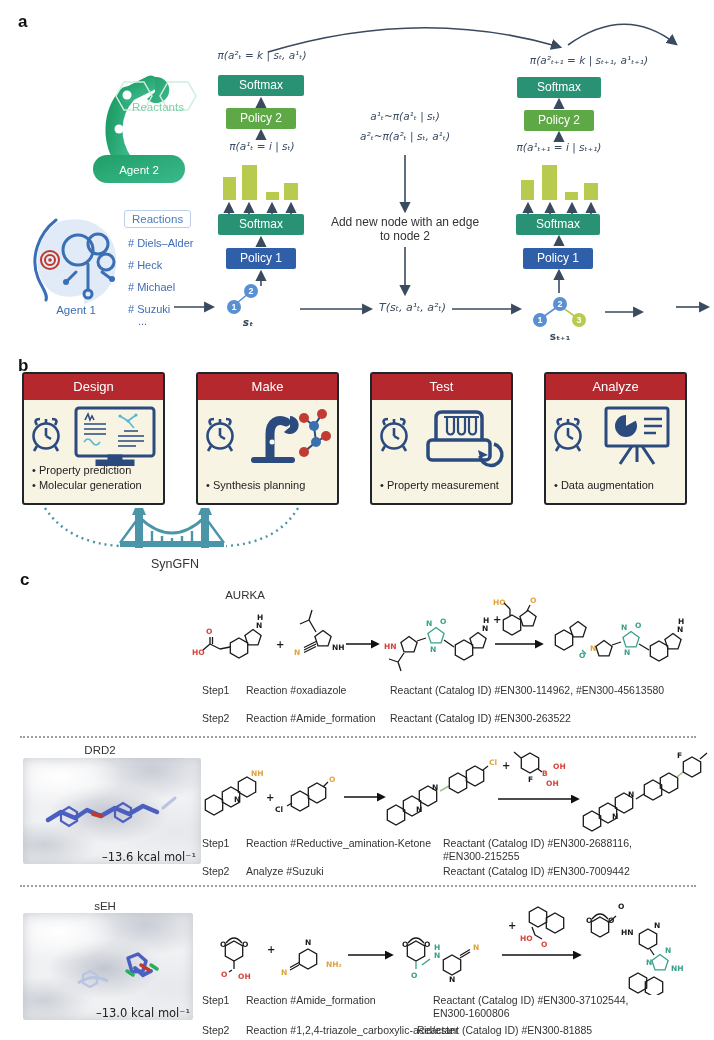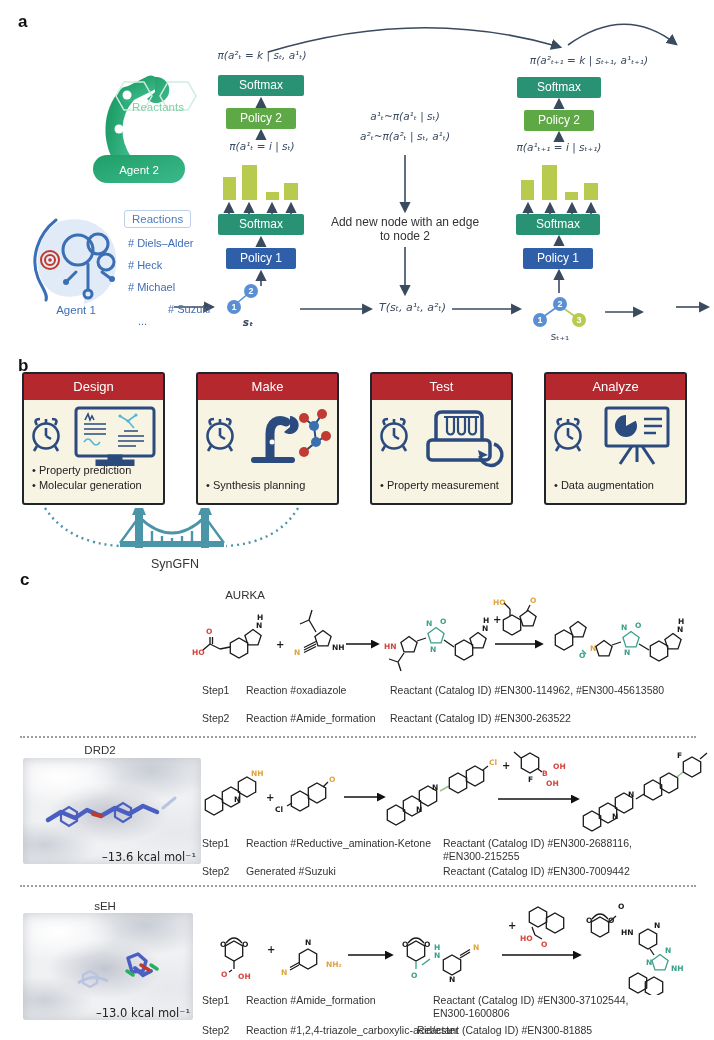--- a/index.html
+++ b/index.html
@@ -188,35 +188,35 @@
         <circle cx="32" cy="52" r="5"></circle>
   </g>
   <circle cx="32" cy="52" r="1.8" fill="#c0392b"></circle>
   <text x="58" y="106" text-anchor="middle" fill="#3b6fb5" font-size="11.5" font-family="Liberation Sans,sans-serif">Agent 1</text>
 </svg>
 
 <div class="chip-reactions" style="left:124px;top:210px;">Reactions</div>
 <div class="rxn-item" style="left:128px;top:237px;"># Diels–Alder</div>
 <div class="rxn-item" style="left:128px;top:259px;"># Heck</div>
 <div class="rxn-item" style="left:128px;top:281px;"># Michael</div>
-<div class="rxn-item" style="left:128px;top:303px;margin-left:40px;"># Suzuki</div>
+<div class="rxn-item" style="left:128px;top:303px;"># Suzuki</div>
 <div class="rxn-item" style="left:138px;top:315px;">...</div>
 
 <div class="mathtx" style="left:330px;top:110px;width:150px;">a¹ₜ~π(a¹ₜ | sₜ)</div>
 <div class="mathtx" style="left:330px;top:130px;width:150px;">a²ₜ~π(a²ₜ | sₜ, a¹ₜ)</div>
 <div class="darktx" style="left:325px;top:215px;width:160px;font-size:12px;color:#333;">Add new node with an edge to node 2</div>
 <div class="mathtx" style="left:355px;top:301px;width:115px;font-size:11px;">T(sₜ, a¹ₜ, a²ₜ)</div>
 
 <div class="mathtx" style="left:503px;top:54px;width:172px;">π(a²ₜ₊₁ = k | sₜ₊₁, a¹ₜ₊₁)</div>
 <div class="box bx-softmax" style="left:517px;top:77px;width:84px;height:21px;">Softmax</div>
 <div class="box bx-policy2" style="left:524px;top:110px;width:70px;height:21px;">Policy 2</div>
 <div class="mathtx" style="left:503px;top:141px;width:112px;">π(a¹ₜ₊₁ = i | sₜ₊₁)</div>
 <div class="box bx-softmax" style="left:516px;top:214px;width:84px;height:21px;">Softmax</div>
 <div class="box bx-policy1" style="left:523px;top:248px;width:70px;height:21px;">Policy 1</div>
-<div class="mathtx" style="left:540px;top:330px;width:40px;font-weight:normal;font-style:normal;">sₜ₊₁</div>
+<div class="mathtx" style="left:540px;top:330px;width:40px;font-weight:bold;font-style:normal;">sₜ₊₁</div>
 
 <div class="abs plabel" style="left:18px;top:356px;">b</div>
 
 <svg width="0" height="0" style="position:absolute">
   <defs>
     <g id="ic-clock" fill="none" stroke="#2b4a7d" stroke-width="2.6">
       <path d="M8,9 Q4,3 11,3"></path>
           <path d="M26,9 Q30,3 23,3"></path>
       <line x1="17" y1="3" x2="17" y2="7"></line>
       <circle cx="17" cy="20" r="12.5"></circle>
@@ -477,21 +477,21 @@
   <use href="#hx" x="502" y="24" class="bd"></use>
   <text class="at cK" x="487" y="15">F</text>
   <path class="bd" d="M510,16 L517,10"></path>
 </svg>
 
 <div class="st" style="left:202px;top:837px;">Step1</div>
 <div class="st" style="left:246px;top:837px;">Reaction #Reductive_amination-Ketone</div>
 <div class="st" style="left:443px;top:837px;">Reactant (Catalog ID) #EN300-2688116,</div>
 <div class="st" style="left:443px;top:850px;">#EN300-215255</div>
 <div class="st" style="left:202px;top:865px;">Step2</div>
-<div class="st" style="left:246px;top:865px;">Generated #Suzuki</div>
+<div class="st" style="left:246px;top:865px;">Analyze #Suzuki</div>
 <div class="st" style="left:443px;top:865px;">Reactant (Catalog ID) #EN300-7009442</div>
 
 <div class="dotsep" style="top:885px;"></div>
 
 <div class="cname" style="left:80px;top:900px;width:50px;">sEH</div>
 <div class="pocket" style="left:23px;top:913px;width:170px;height:107px;">
   <svg width="170" height="107">
     <path d="M55,70 Q70,60 85,68" fill="none" stroke="#b8c4e0" stroke-width="3"></path>
     <path d="M60,62 l7,-4 l7,4 l0,8 l-7,4 l-7,-4 Z" fill="none" stroke="#b8c4e0" stroke-width="2.2"></path>
     <path d="M105,45 l10,-4 l8,7 l-3,10 l-11,1 Z" fill="none" stroke="#4a5fc0" stroke-width="3.5" stroke-linejoin="round"></path>

